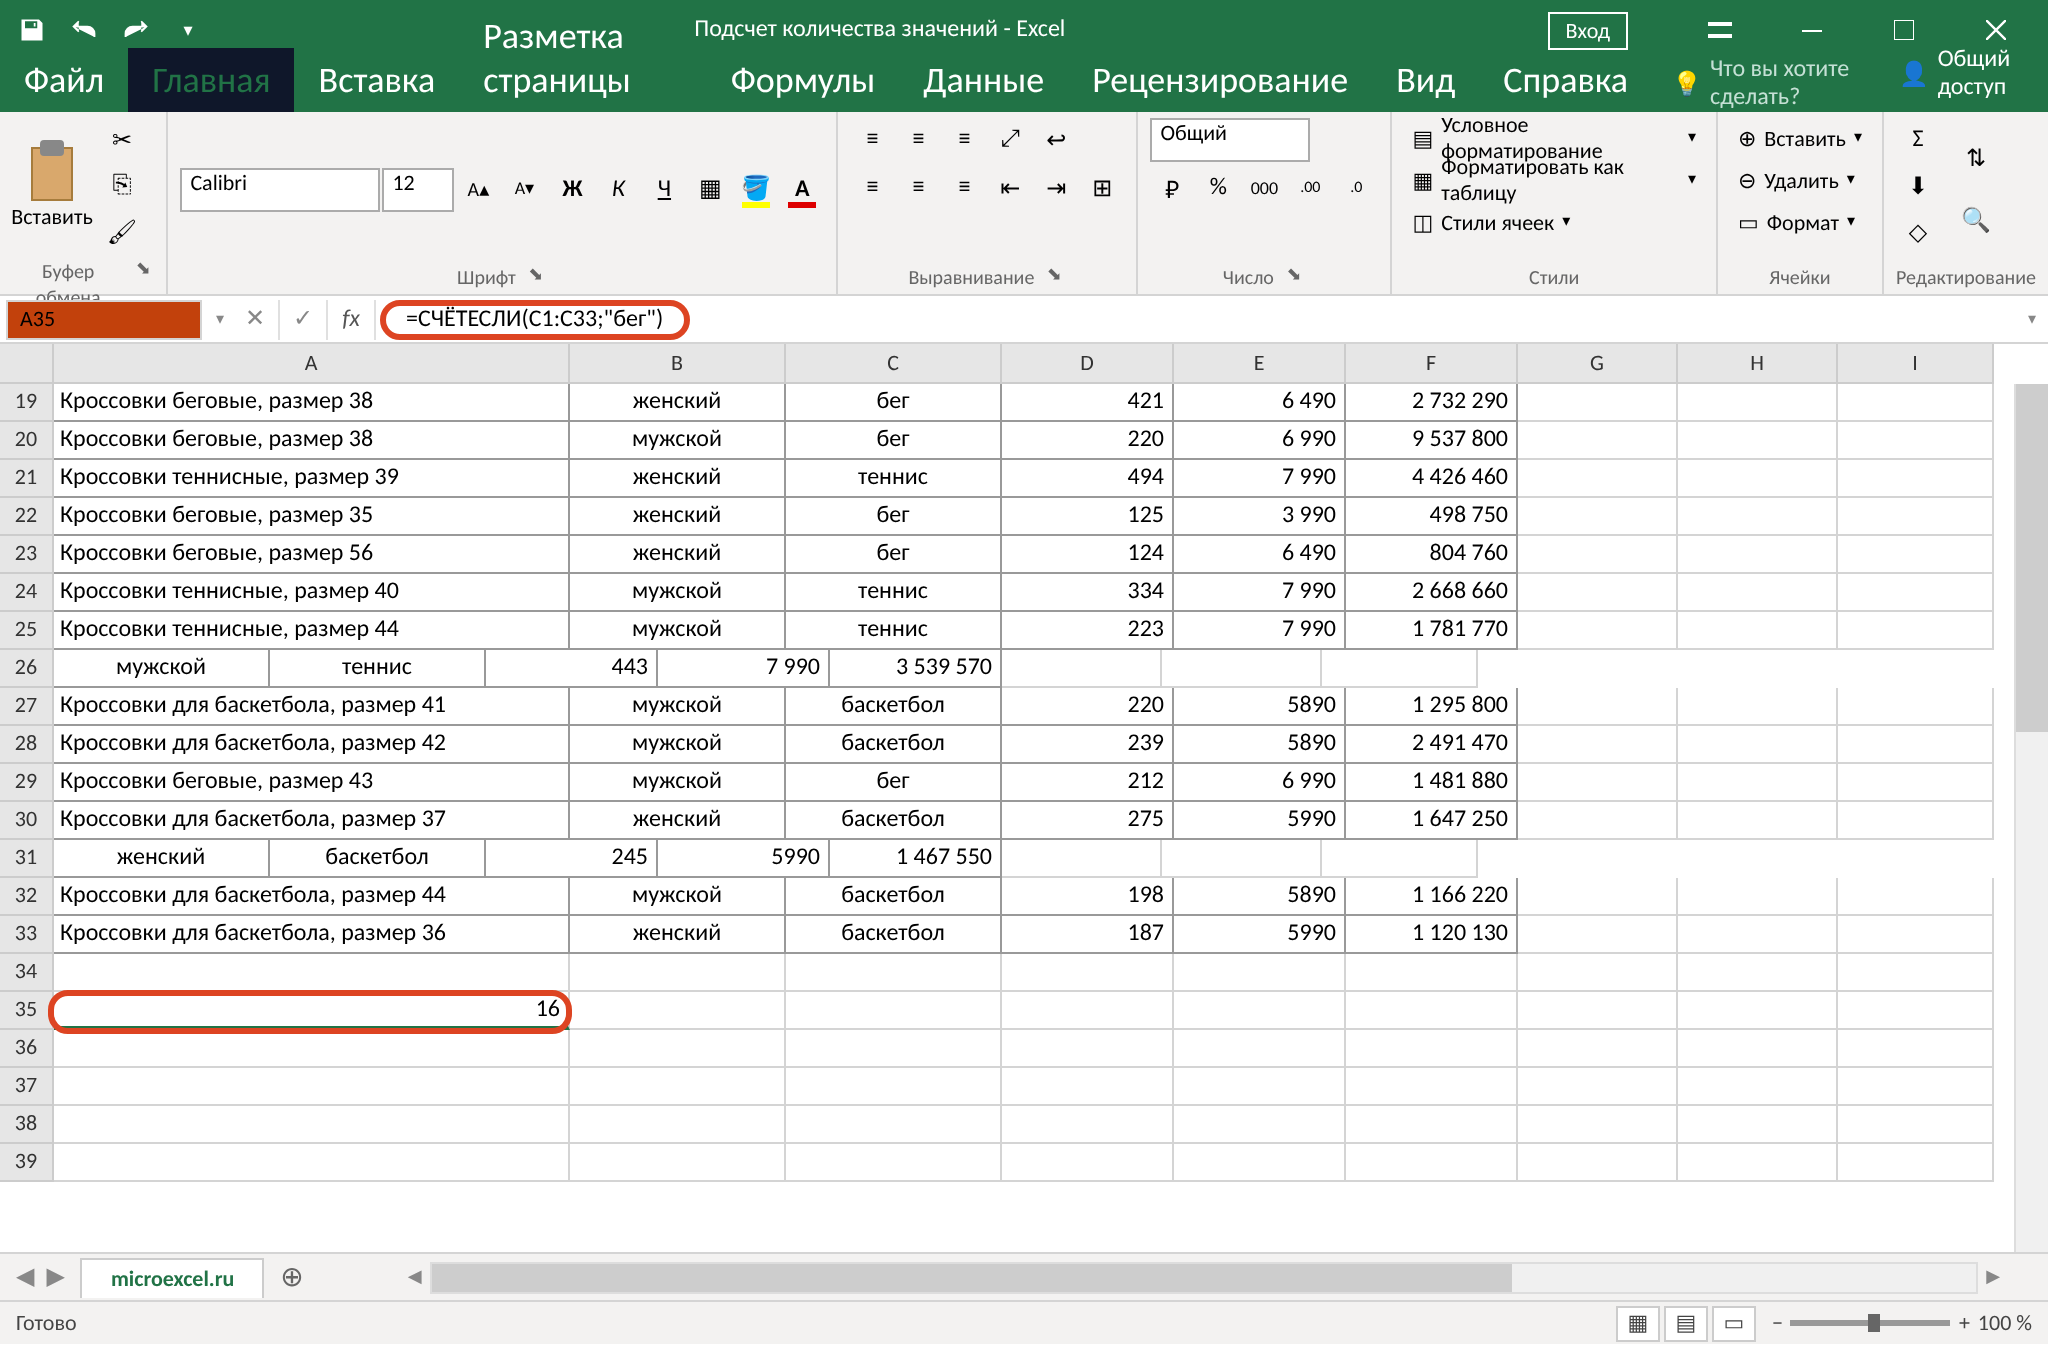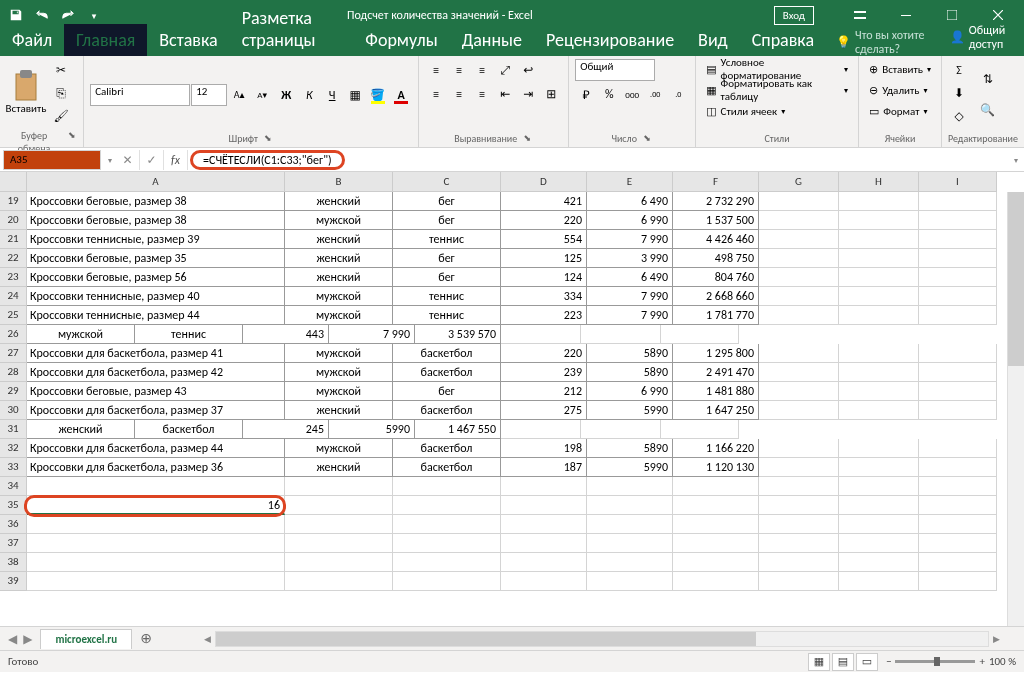--- a/index.html
+++ b/index.html
@@ -351,31 +351,31 @@
         <div class="cell col-H" style="width: 80px;"></div>
         <div class="cell col-I" style="width: 78px;"></div>
       </div>
       <div class="row">
         <div class="row-h">20</div>
         <div class="cell col-A data" style="width: 258px;">Кроссовки беговые, размер 38</div>
         <div class="cell col-B data ctr" style="width: 108px;">мужской</div>
         <div class="cell col-C data ctr" style="width: 108px;">бег</div>
         <div class="cell col-D data num" style="width: 86px;">220</div>
         <div class="cell col-E data num" style="width: 86px;">6 990</div>
-        <div class="cell col-F data num" style="width: 86px;">1 537 500</div>
+        <div class="cell col-F data num" style="width: 86px;">9 537 800</div>
         <div class="cell col-G" style="width: 80px;"></div>
         <div class="cell col-H" style="width: 80px;"></div>
         <div class="cell col-I" style="width: 78px;"></div>
       </div>
       <div class="row">
         <div class="row-h">21</div>
         <div class="cell col-A data" style="width: 258px;">Кроссовки теннисные, размер 39</div>
         <div class="cell col-B data ctr" style="width: 108px;">женский</div>
         <div class="cell col-C data ctr" style="width: 108px;">теннис</div>
-        <div class="cell col-D data num" style="width: 86px;">554</div>
+        <div class="cell col-D data num" style="width: 86px;">494</div>
         <div class="cell col-E data num" style="width: 86px;">7 990</div>
         <div class="cell col-F data num" style="width: 86px;">4 426 460</div>
         <div class="cell col-G" style="width: 80px;"></div>
         <div class="cell col-H" style="width: 80px;"></div>
         <div class="cell col-I" style="width: 78px;"></div>
       </div>
       <div class="row">
         <div class="row-h">22</div>
         <div class="cell col-A data" style="width: 258px;">Кроссовки беговые, размер 35</div>
         <div class="cell col-B data ctr" style="width: 108px;">женский</div>

